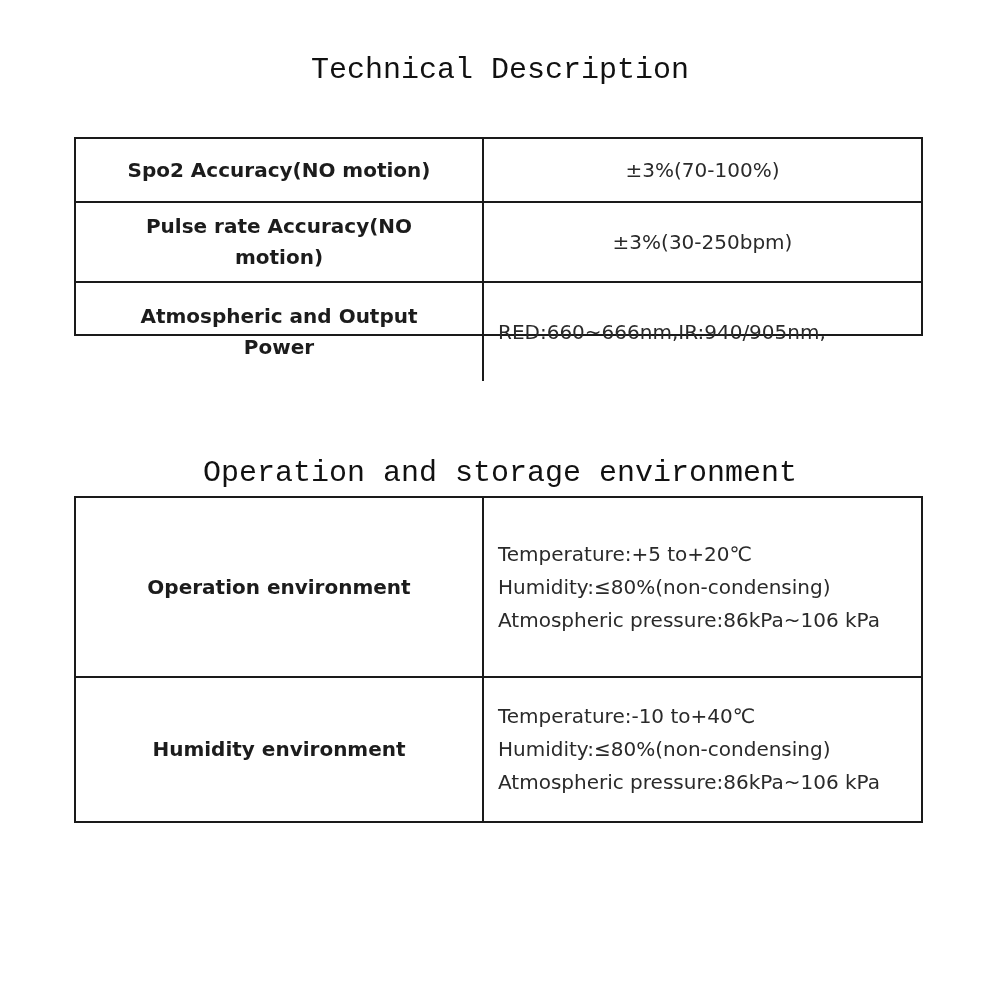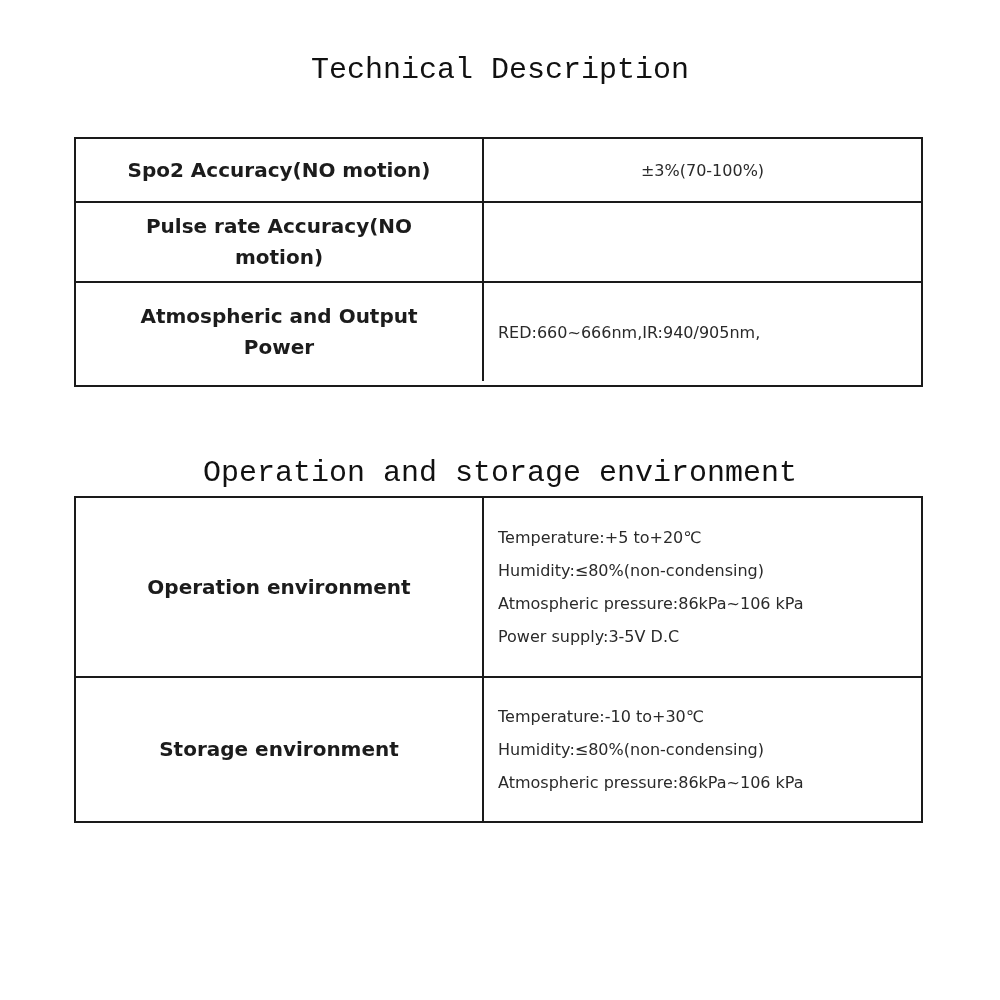--- a/index.html
+++ b/index.html
@@ -32,21 +32,21 @@
   #title-2 { top: 412px; margin-top: 43px; }
 
   .tbl {
     position: absolute;
     left: 74px;
     width: 849px;
     box-sizing: border-box;
     border: 2px solid #1a1a1a;
     background: #ffffff;
   }
-  #tbl-1 { top: 137px; height: 250px; }
+  #tbl-1 { top: 137px; height: 199px; }
   #tbl-2 { top: 496px; height: 327px; }
 
   .row {
     display: flex;
     box-sizing: border-box;
     border-bottom: 2px solid #1a1a1a;
   }
   .row:last-child { border-bottom: none; }
 
   .cell {
@@ -59,21 +59,21 @@
     width: 408px;
     border-right: 2px solid #1a1a1a;
     align-items: center;
     font-weight: bold;
     font-size: 20px;
     color: #1c1c1c;
     text-align: center;
   }
   .cell.value {
     flex: 1;
-    font-size: 16px;
+    font-size: 20px;
     color: #2a2a2a;
   }
   .cell.value.center {
     align-items: center;
     text-align: center;
   }
   .cell.value.left {
     align-items: flex-start;
     text-align: left;
     padding-left: 14px;
@@ -99,20 +99,23 @@
       <div class="cell value center">
         <div class="line">±3%(70-100%)</div>
       </div>
     </div>
 
     <div class="row" style="height:80px">
       <div class="cell label">
         <div class="line">Pulse rate Accuracy(NO</div>
         <div class="line">motion)</div>
       </div>
+      <div class="cell value center">
+        <div class="line">±3%(30-250bpm)</div>
+      </div>
     </div>
 
     <div class="row" style="height:98px">
       <div class="cell label">
         <div class="line">Atmospheric and Output</div>
         <div class="line">Power</div>
       </div>
       <div class="cell value left">
         <div class="line">RED:660~666nm,IR:940/905nm,</div>
       </div>
@@ -125,30 +128,29 @@
   <div class="tbl" id="tbl-2">
 
     <div class="row" style="height:180px">
       <div class="cell label">
         <div class="line">Operation environment</div>
       </div>
       <div class="cell value left">
         <div class="line">Temperature:+5 to+20℃</div>
         <div class="line">Humidity:≤80%(non-condensing)</div>
         <div class="line">Atmospheric pressure:86kPa~106 kPa</div>
-        <div class="line">Power supply:3-5V D.C</div>
       </div>
     </div>
 
     <div class="row" style="height:143px">
       <div class="cell label">
-        <div class="line">Storage environment</div>
+        <div class="line">Humidity environment</div>
       </div>
       <div class="cell value left">
-        <div class="line">Temperature:-10 to+30℃</div>
+        <div class="line">Temperature:-10 to+40℃</div>
         <div class="line">Humidity:≤80%(non-condensing)</div>
         <div class="line">Atmospheric pressure:86kPa~106 kPa</div>
       </div>
     </div>
 
   </div>
 
 </div>
 
 </body></html>

